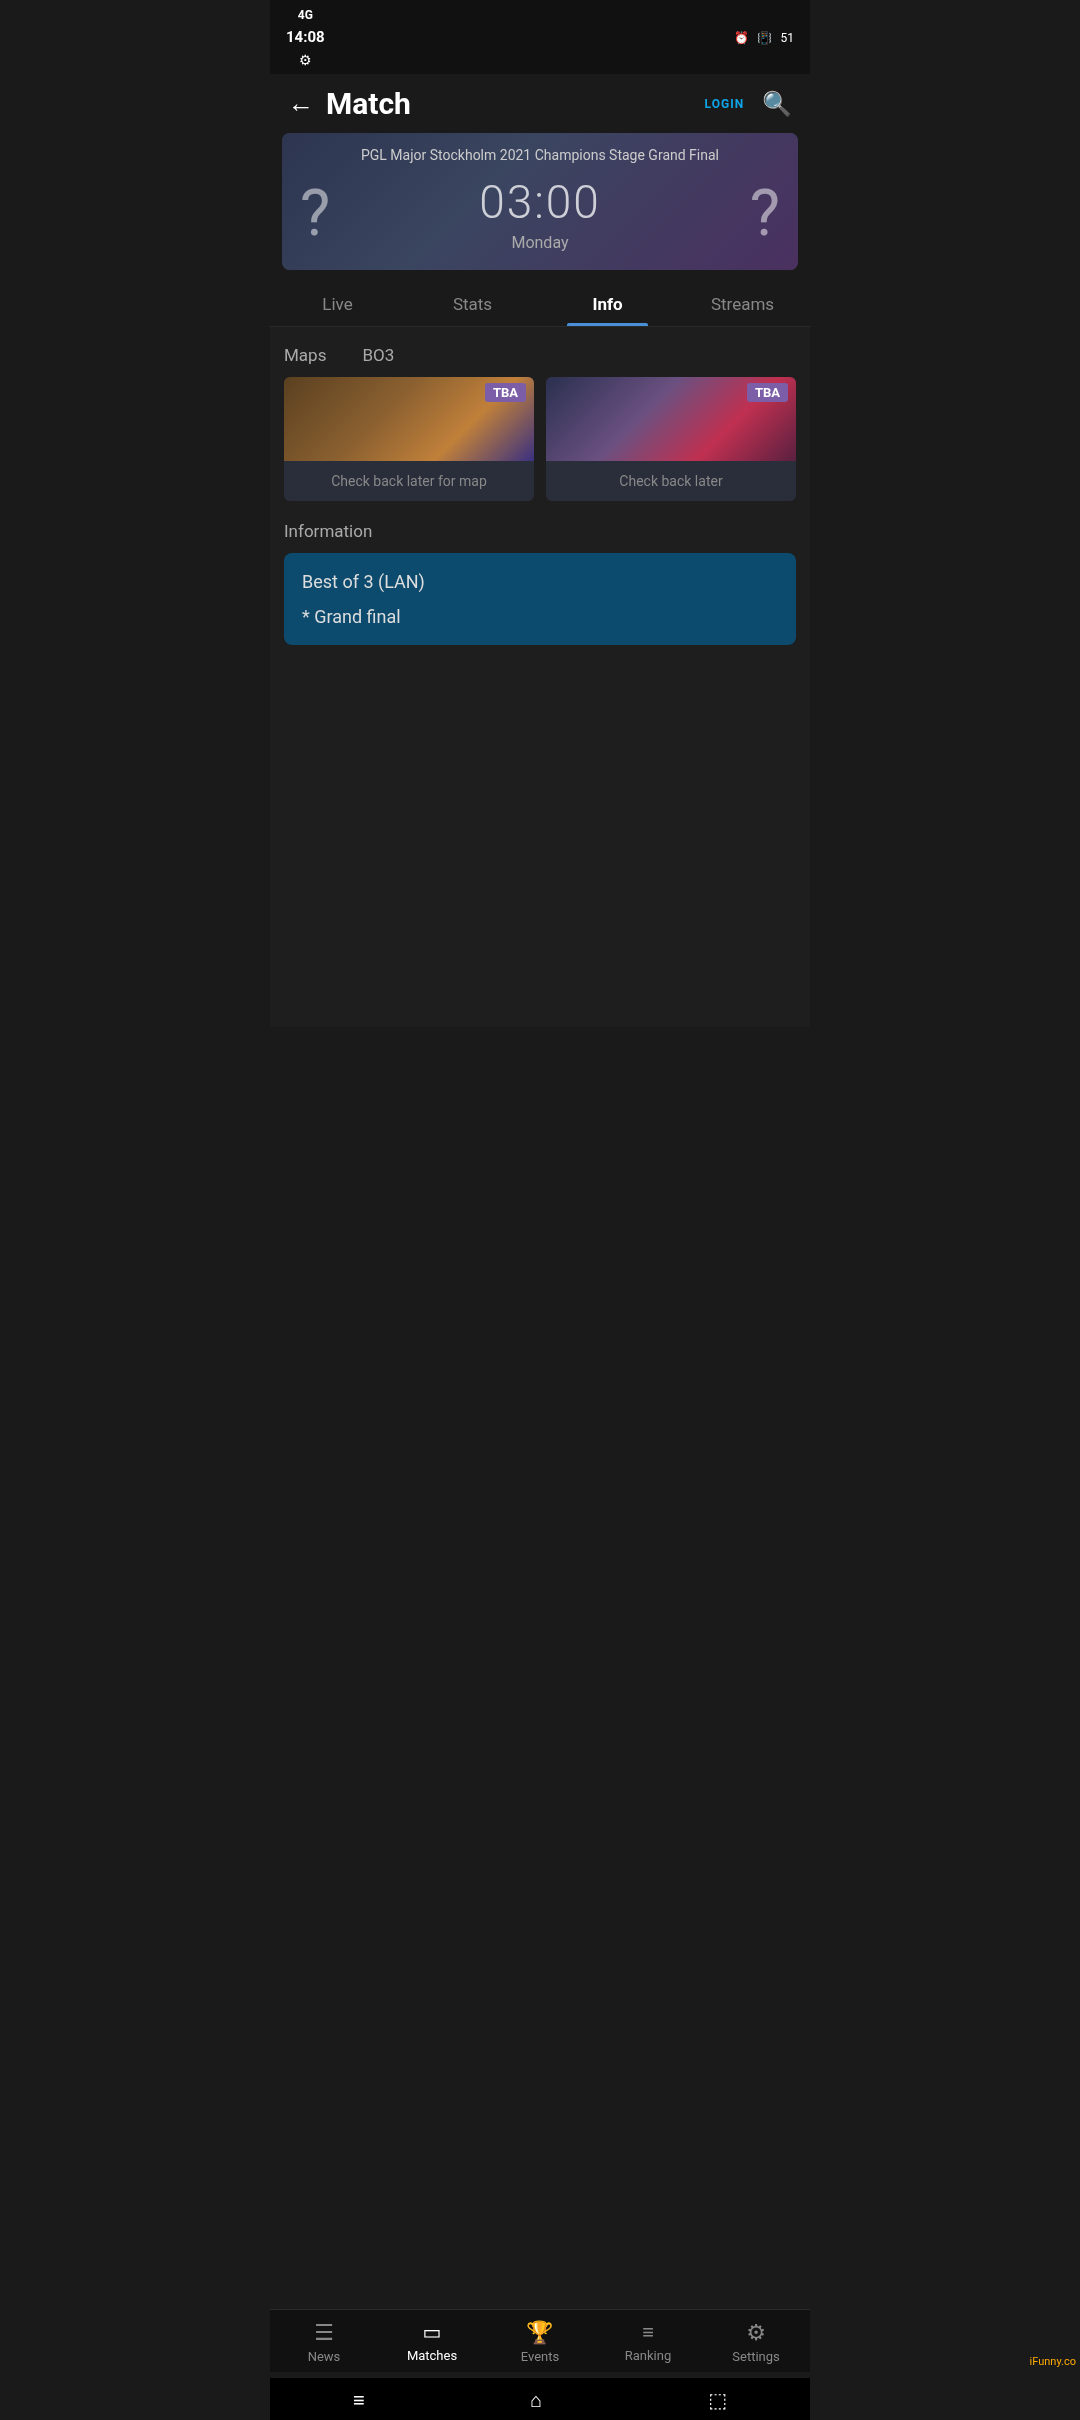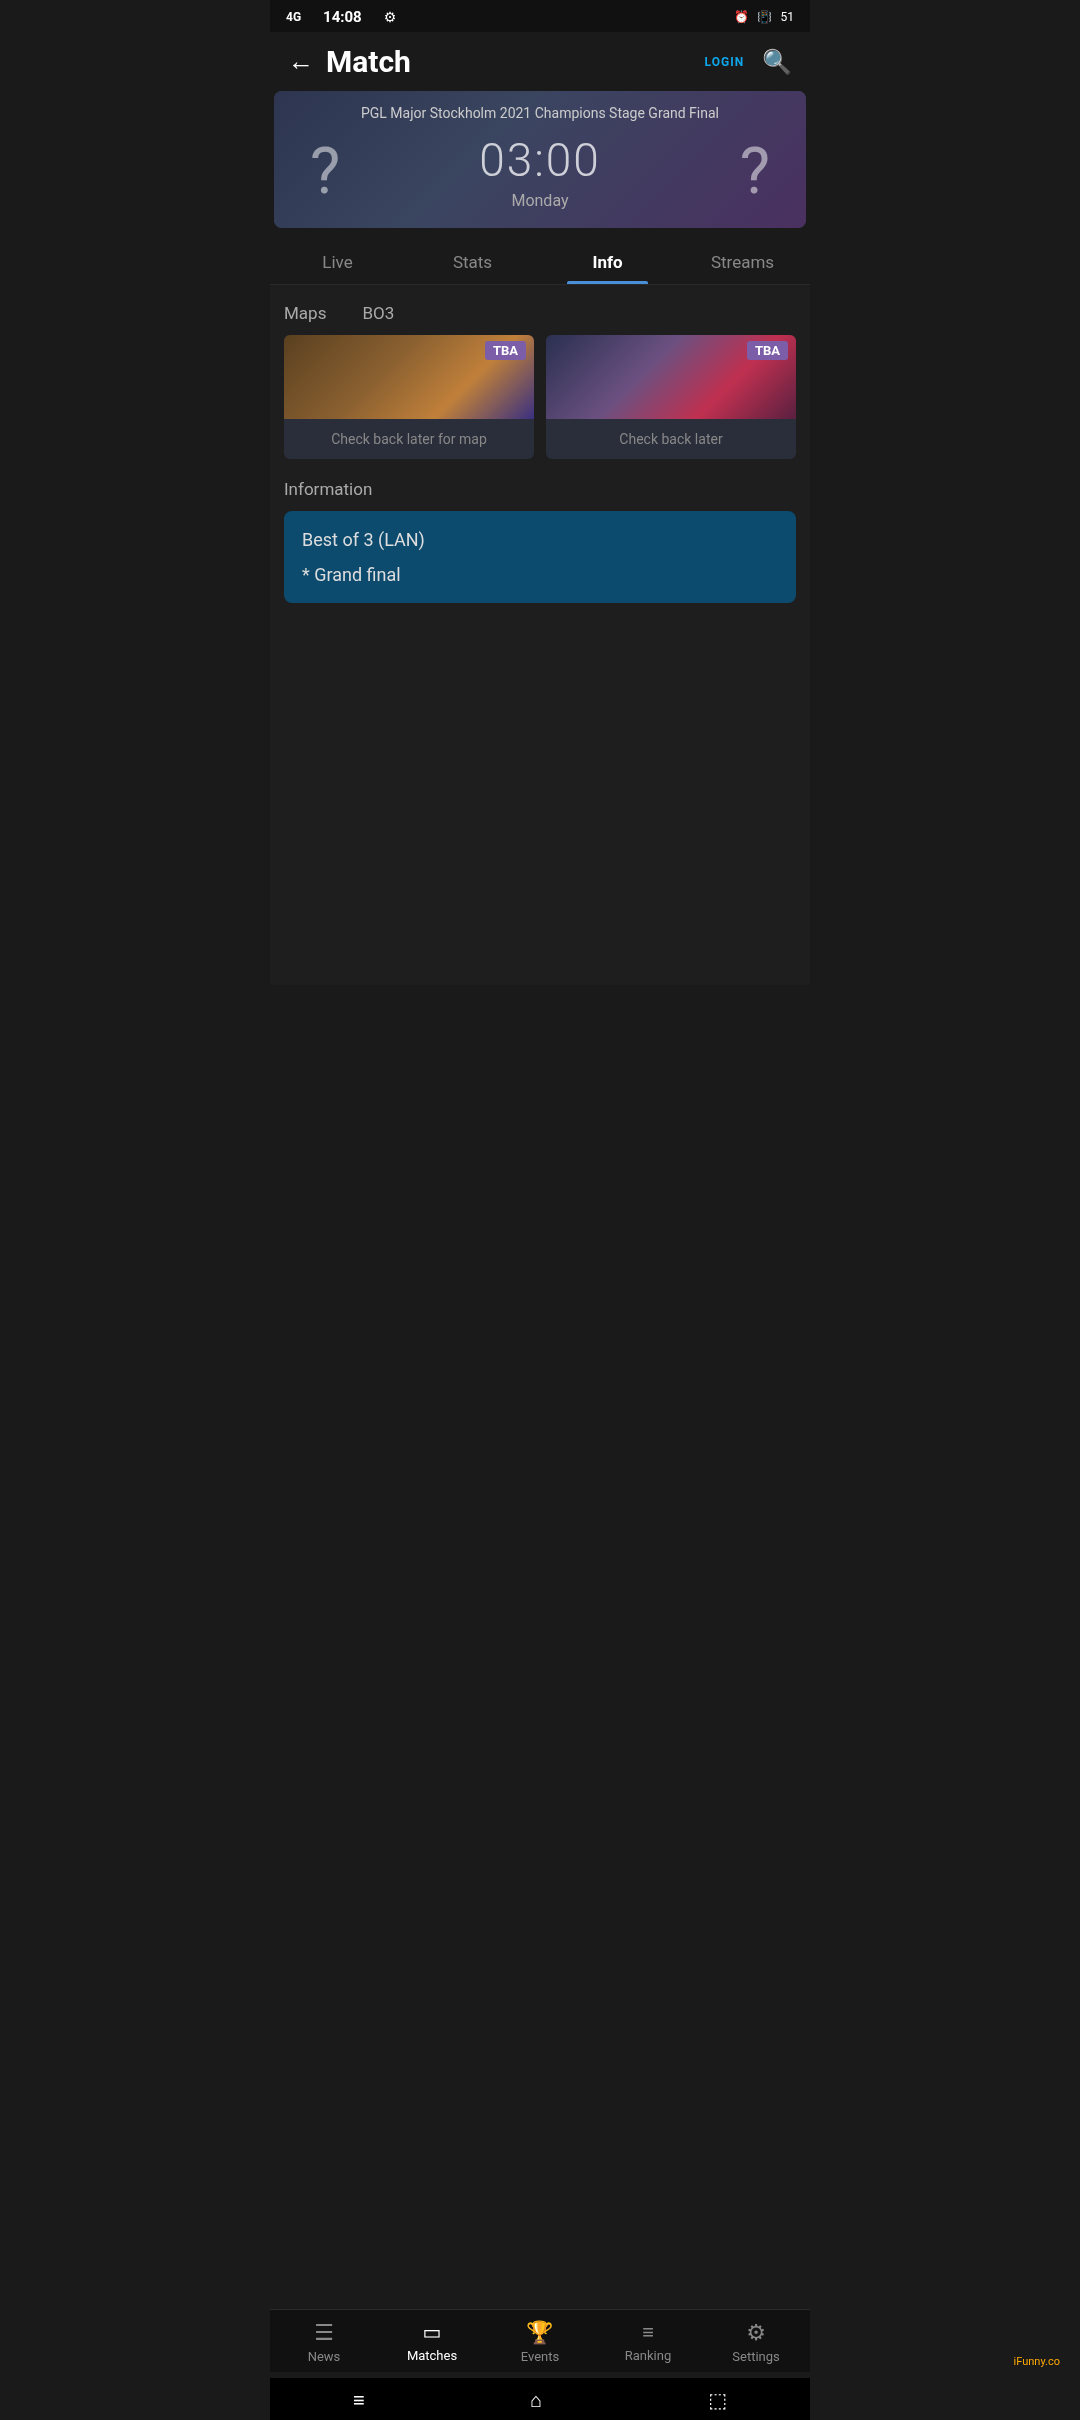--- a/index.html
+++ b/index.html
@@ -17,44 +17,44 @@
     
     .status-bar {
       background: #111;
       display: flex;
       justify-content: space-between;
       align-items: center;
       padding: 8px 16px 6px;
       font-size: 13px;
       color: #fff;
     }
-    .status-left { display: flex; align-items: center; gap: 22px; }
+    .status-left { display: flex; align-items: center; gap: 6px; flex-direction: column; }
     .status-right { display: flex; align-items: center; gap: 8px; font-size: 12px; }
 
     
     .top-header {
       background: #1a1a1a;
       display: flex;
       align-items: center;
       justify-content: space-between;
       padding: 12px 18px;
     }
     .top-header-left { display: flex; align-items: center; gap: 12px; }
     .back-arrow { font-size: 26px; color: #fff; cursor: pointer; }
     .header-title { font-size: 30px; font-weight: bold; color: #fff; }
     .header-right { display: flex; align-items: center; gap: 18px; }
     .login-btn { font-size: 12px; font-weight: bold; color: #0ea5e9; letter-spacing: 1px; cursor: pointer; }
     .search-icon { font-size: 24px; color: #fff; cursor: pointer; }
 
     
     .match-card {
-      margin: 0 4px;
+      margin: 0 12px;
       background: rgba(60, 70, 90, 0.85);
       border-radius: 8px;
-      padding: 14px 26px 18px;
+      padding: 14px 8px 18px;
       position: relative;
       overflow: hidden;
     }
     .match-card-bg {
       position: absolute; top: 0; left: 0; right: 0; bottom: 0;
       background: linear-gradient(135deg, #2d3550 0%, #3a4560 40%, #4a3060 100%);
       z-index: 0;
     }
     .match-card-content { position: relative; z-index: 1; }
     .match-subtitle {
@@ -231,21 +231,21 @@
     }
     .sys-btn { font-size: 20px; color: #fff; cursor: pointer; }
 
     
     .bottom-spacer { height: 130px; }
 
     
     .watermark {
       position: fixed;
       bottom: 52px;
-      right: 20px;
+      right: 4px;
       font-size: 11px;
       color: #ffaa00;
       z-index: 200;
     }
   </style>
 </head>
 <body>
 
 <div class="status-bar">
   <div class="status-left">

